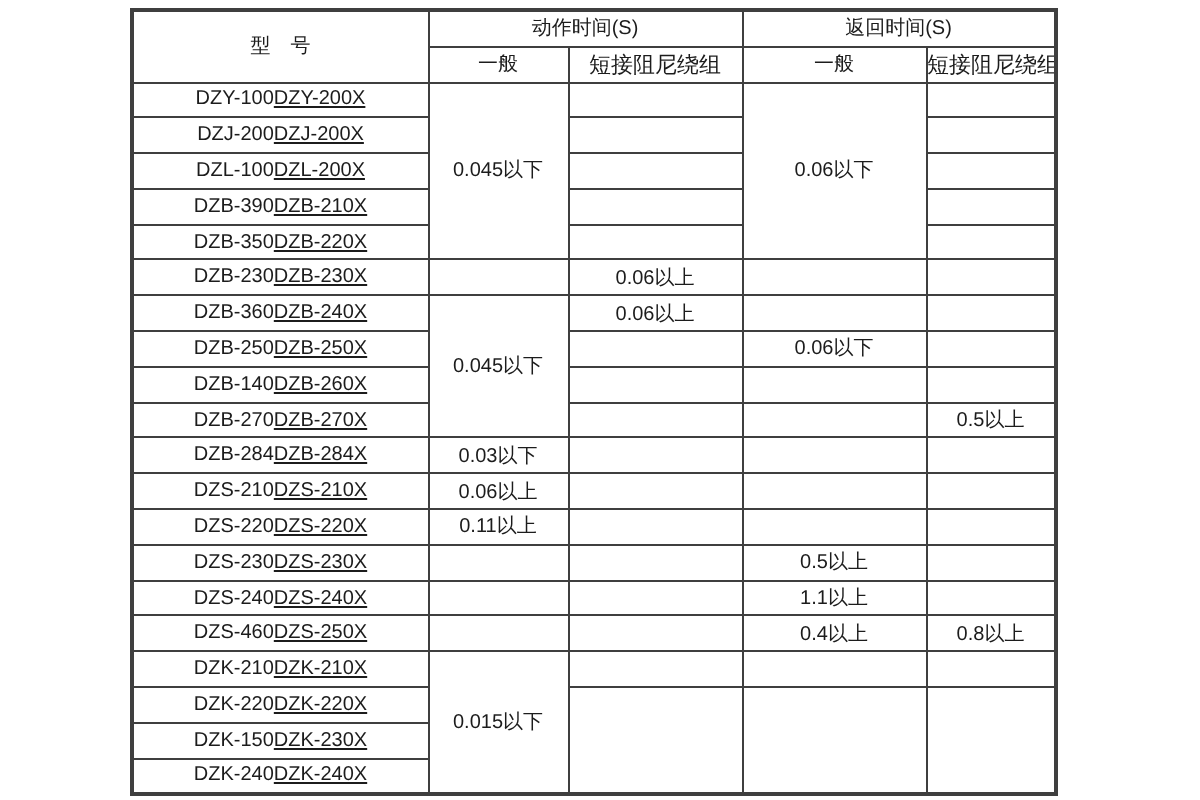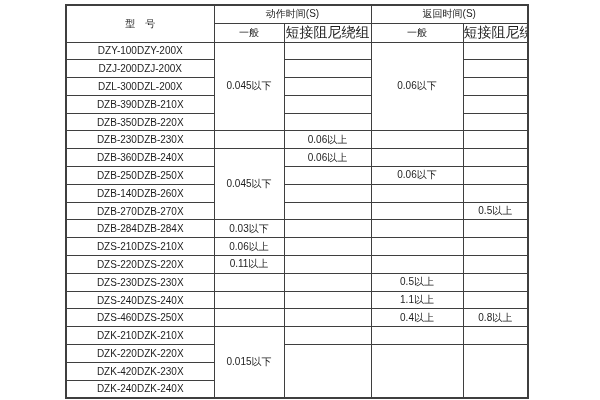--- a/index.html
+++ b/index.html
@@ -30,23 +30,23 @@
     font-weight:normal;
     text-align:center;
     vertical-align:middle;
     padding:0;
     color:var(--text);
     overflow:hidden;
     white-space:nowrap;
   }
   thead tr{height:18px;}
   tbody tr{height:17.8px;}
-  th.hdr-damping{font-size:14px;}
+  th.hdr-damping{font-size:11px;}
   td.model-cell span{display:inline-block;}
-  td.model-cell span + span{}
+  td.model-cell span + span{text-decoration:underline;}
 </style>
 </head>
 <body>
 
 <table class="spec">
   <colgroup>
     <col style="width:148px">
     <col style="width:70px">
     <col style="width:87px">
     <col style="width:92px">
@@ -72,21 +72,21 @@
         <td></td>
         <td rowspan="5">0.06以下</td>
         <td></td>
       </tr>
       <tr>
         <td class="model-cell"><span>DZJ-200</span><span>DZJ-200X</span></td>
         <td></td>
         <td></td>
       </tr>
       <tr>
-        <td class="model-cell"><span>DZL-300</span><span>DZL-200X</span></td>
+        <td class="model-cell"><span>DZL-100</span><span>DZL-200X</span></td>
         <td></td>
         <td></td>
       </tr>
       <tr>
         <td class="model-cell"><span>DZB-390</span><span>DZB-210X</span></td>
         <td></td>
         <td></td>
       </tr>
       <tr>
         <td class="model-cell"><span>DZB-350</span><span>DZB-220X</span></td>
@@ -174,19 +174,19 @@
         <td></td>
         <td></td>
       </tr>
       <tr>
         <td class="model-cell"><span>DZK-220</span><span>DZK-220X</span></td>
         <td rowspan="3"></td>
         <td rowspan="3"></td>
         <td rowspan="3"></td>
       </tr>
       <tr>
-        <td class="model-cell"><span>DZK-420</span><span>DZK-230X</span></td>
+        <td class="model-cell"><span>DZK-150</span><span>DZK-230X</span></td>
       </tr>
       <tr>
         <td class="model-cell"><span>DZK-240</span><span>DZK-240X</span></td>
       </tr>
     </tbody>
 </table>
 
 </body></html>

